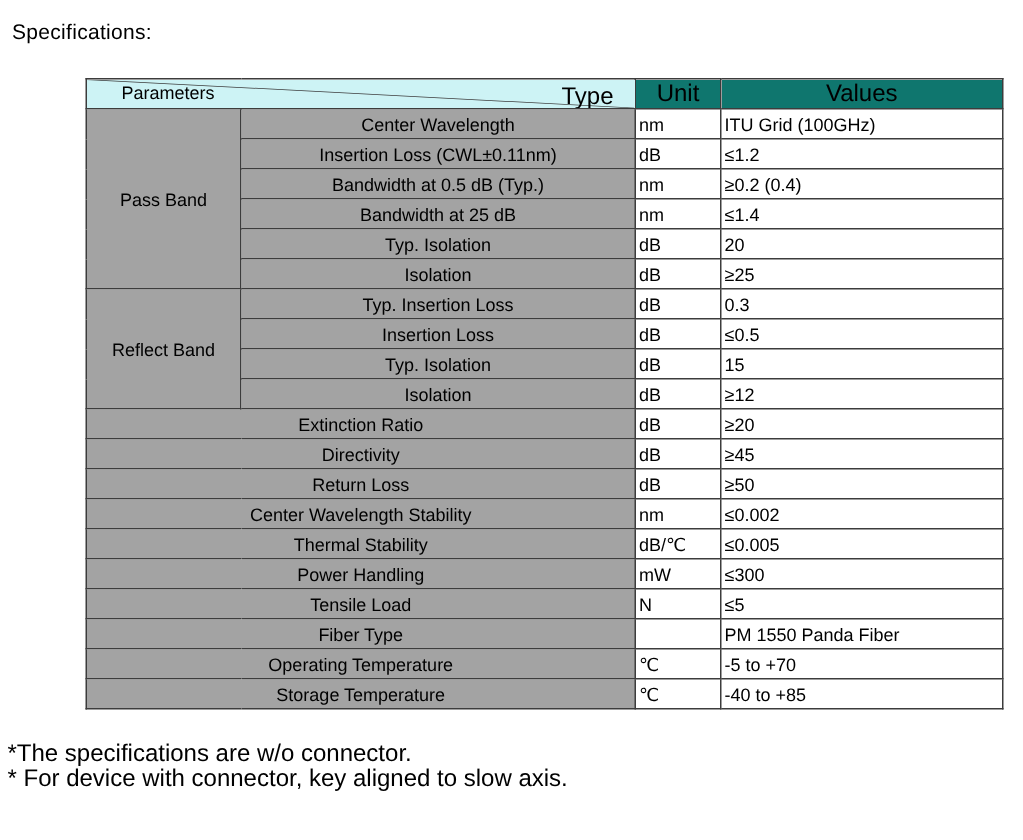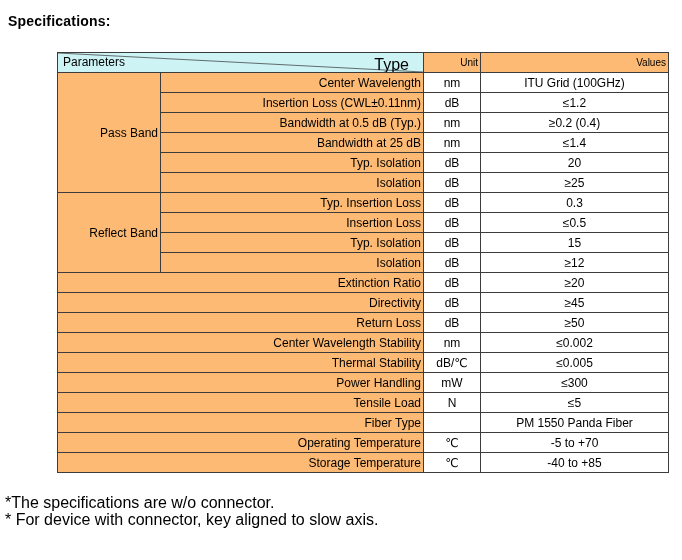--- a/index.html
+++ b/index.html
@@ -1,35 +1,35 @@
 <!DOCTYPE html>
 <html><head>
 <meta charset="utf-8">
 <style>
   html,body{margin:0;padding:0}
   body{
     width:682px;height:560px;background:#ffffff;position:relative;
     font-family:"Liberation Sans","DejaVu Sans",sans-serif;color:#000;
   }
-  .title{position:absolute;left:8px;top:13px;font-size:14px;font-weight:bold;letter-spacing:.2px}
+  .title{position:absolute;left:8px;top:13px;font-size:14px;font-weight:normal;letter-spacing:.2px}
   table.spec{
     position:absolute;left:57px;top:52px;width:611px;
     border-collapse:collapse;table-layout:fixed;font-size:12px;
   }
   table.spec td{
     border:1px solid #3c3c3c;height:19px;padding:0 2px;
     overflow:hidden;white-space:nowrap;
   }
-  td.param,td.group{background:#fdba74;text-align:right;padding-left:5px}
-  td.unit,td.value{background:#ffffff;text-align:center}
+  td.param,td.group{background:#a3a3a3;text-align:center;padding-left:5px}
+  td.unit,td.value{background:#ffffff;}
   td.diag{background:#cdf3f5;position:relative;height:37px;padding:0}
   td.diag svg{position:absolute;left:0;top:0;width:100%;height:100%;display:block}
   .diag-type{position:absolute;top:3px;right:14px;font-size:16px}
-  .diag-params{position:absolute;bottom:3px;left:5px;font-size:12px}
-  td.hdr{background:#fdba74;text-align:right;font-size:10px}
+  .diag-params{position:absolute;bottom:3px;left:23px;font-size:12px}
+  td.hdr{background:#0f766e;text-align:center;font-size:16px}
   .footnotes{position:absolute;left:5px;top:494px;font-size:16px;line-height:17px}
   .footnotes div{white-space:nowrap}
 </style>
 </head>
 <body>
 
 <div class="title">Specifications:</div>
 
 <table class="spec">
   <colgroup>

